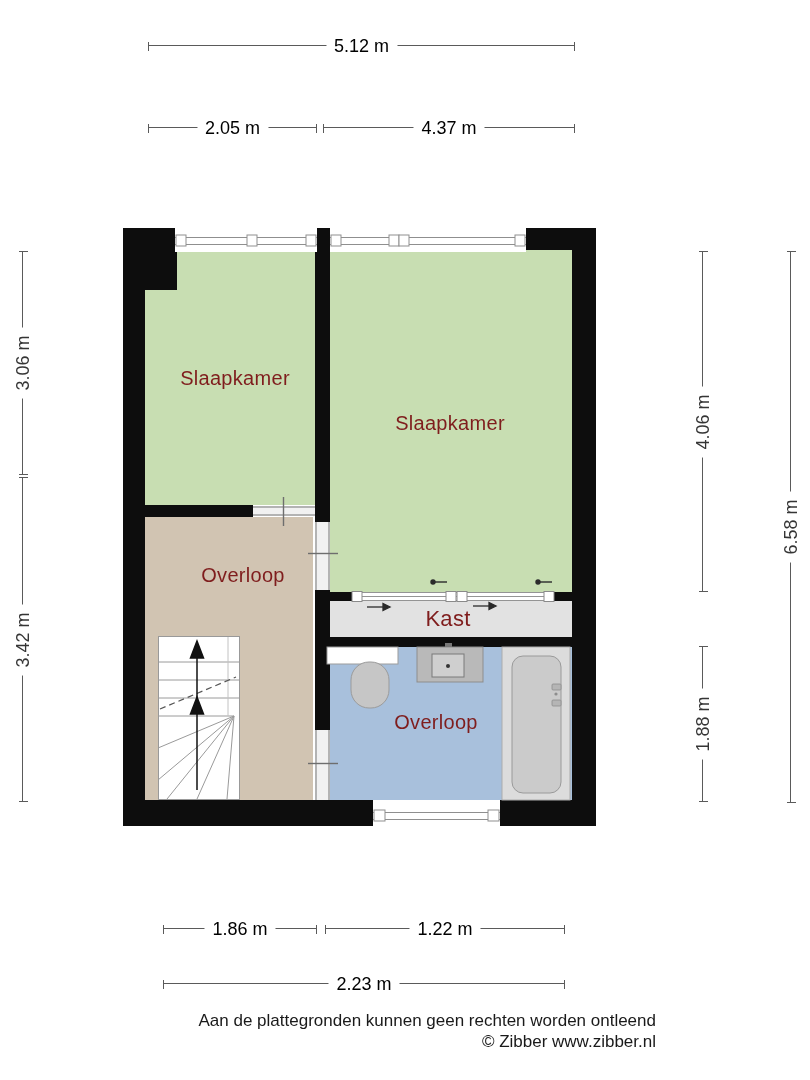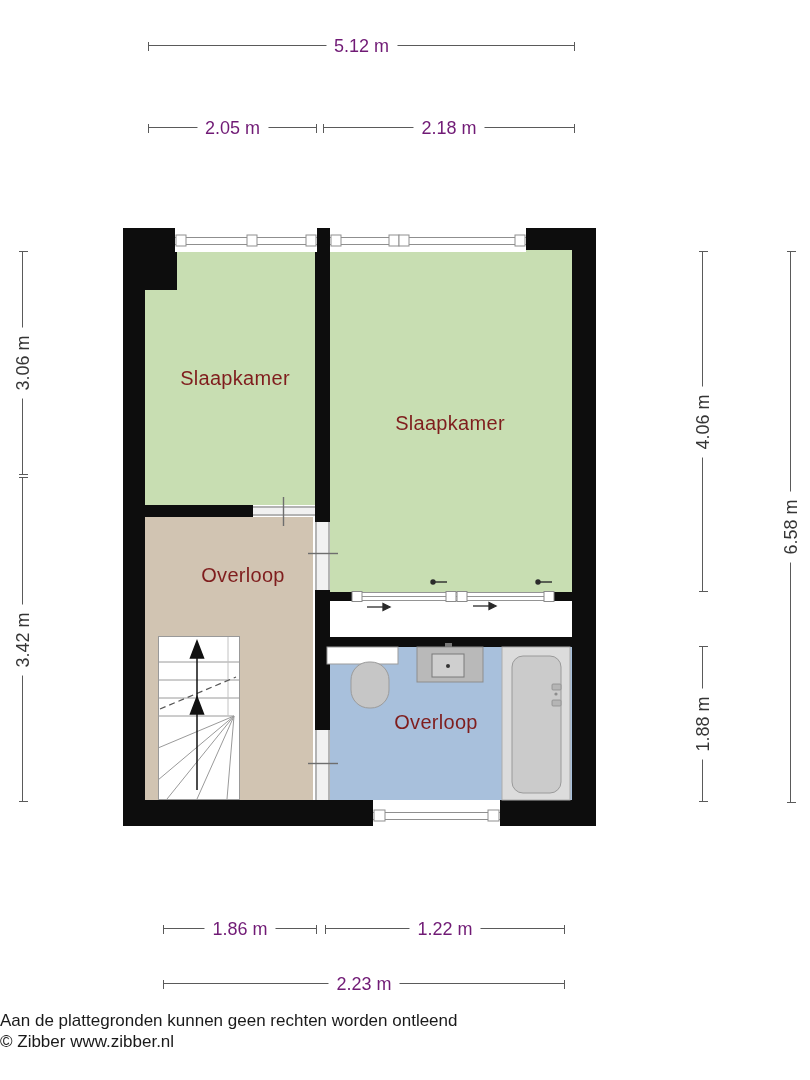--- a/index.html
+++ b/index.html
@@ -20,32 +20,32 @@
   .opening-h{position:absolute;background:#f1f1f1;border-top:2px solid #b3b3b3;border-bottom:2px solid #b3b3b3;box-sizing:border-box;}
   
   .window{position:absolute;background:#ffffff;}
   
   .dim-h{position:absolute;height:0;border-top:1px solid #5a5a5a;}
   .dim-h::before,.dim-h::after{content:"";position:absolute;top:-4.5px;width:1px;height:9px;background:#5a5a5a;}
   .dim-h::before{left:0;}
   .dim-h::after{right:0;}
   .dim-h .lbl{
     position:absolute;left:50%;top:-.5px;transform:translate(-50%,-50%);
-    background:#fff;padding:0 8px;font-size:18px;color:#701a75;white-space:nowrap;text-align:right;
+    background:#fff;padding:0 8px;font-size:18px;color:#000000;white-space:nowrap;text-align:right;
   }
   .dim-v{position:absolute;width:0;border-left:1px solid #5a5a5a;}
   .dim-v::before,.dim-v::after{content:"";position:absolute;left:-4.5px;width:9px;height:1px;background:#5a5a5a;}
   .dim-v::before{top:0;}
   .dim-v::after{bottom:0;}
   .dim-v .lbl{
     position:absolute;top:50%;left:-.5px;transform:translate(-50%,-50%) rotate(-90deg);
     background:#fff;padding:0 8px;font-size:18px;color:#353535;white-space:nowrap;
   }
   .footer{
-    position:absolute;left:0;top:1010px;width:656px;text-align:left;
+    position:absolute;left:0;top:1010px;width:656px;text-align:right;
     font-size:17px;color:#1a1a1a;line-height:21px;
   }
   svg{position:absolute;left:0;top:0;pointer-events:none;}
 </style>
 </head>
 <body>
 
 <div class="stage">
 
   <div class="room" style="left:145px;top:250px;width:170px;height:255px;background:#c8deb2;">
@@ -53,20 +53,23 @@
   </div>
 
   <div class="room" style="left:330px;top:250px;width:242px;height:343px;background:#c8deb2;">
     <span class="room-label" style="left:120px;top:173px;">Slaapkamer</span>
   </div>
 
   <div class="room" style="left:145px;top:517px;width:168px;height:283px;background:#d1c4b2;">
     <span class="room-label" style="left:98px;top:58px;">Overloop</span>
   </div>
 
+  <div class="room" style="left:330px;top:600px;width:242px;height:37px;background:#e2e2e2;">
+    <span class="room-label" style="left:118px;top:19px;font-size:22px;">Kast</span>
+  </div>
 
   <div class="room" style="left:330px;top:647px;width:242px;height:153px;background:#a8c0dc;">
     <span class="room-label" style="left:106px;top:75px;">Overloop</span>
   </div>
 
   <div class="wall" style="left:123px;top:228px;width:473px;height:22px;"></div>
   <div class="wall" style="left:123px;top:800px;width:473px;height:26px;"></div>
   <div class="wall" style="left:123px;top:228px;width:22px;height:598px;"></div>
   <div class="wall" style="left:572px;top:228px;width:24px;height:598px;"></div>
   <div class="wall" style="left:123px;top:228px;width:54px;height:62px;"></div>
@@ -176,21 +179,21 @@
     </g>
   </svg>
 
   <div class="dim-h" style="left:148px;top:45px;width:427px;">
     <span class="lbl">5.12 m</span>
   </div>
   <div class="dim-h" style="left:148px;top:127px;width:169px;">
     <span class="lbl">2.05 m</span>
   </div>
   <div class="dim-h" style="left:323px;top:127px;width:252px;">
-    <span class="lbl">2.18 m</span>
+    <span class="lbl">4.37 m</span>
   </div>
 
   <div class="dim-v" style="left:22px;top:251px;height:224px;">
     <span class="lbl">3.06 m</span>
   </div>
   <div class="dim-v" style="left:22px;top:477px;height:325px;">
     <span class="lbl">3.42 m</span>
   </div>
 
   <div class="dim-v" style="left:702px;top:251px;height:341px;">

